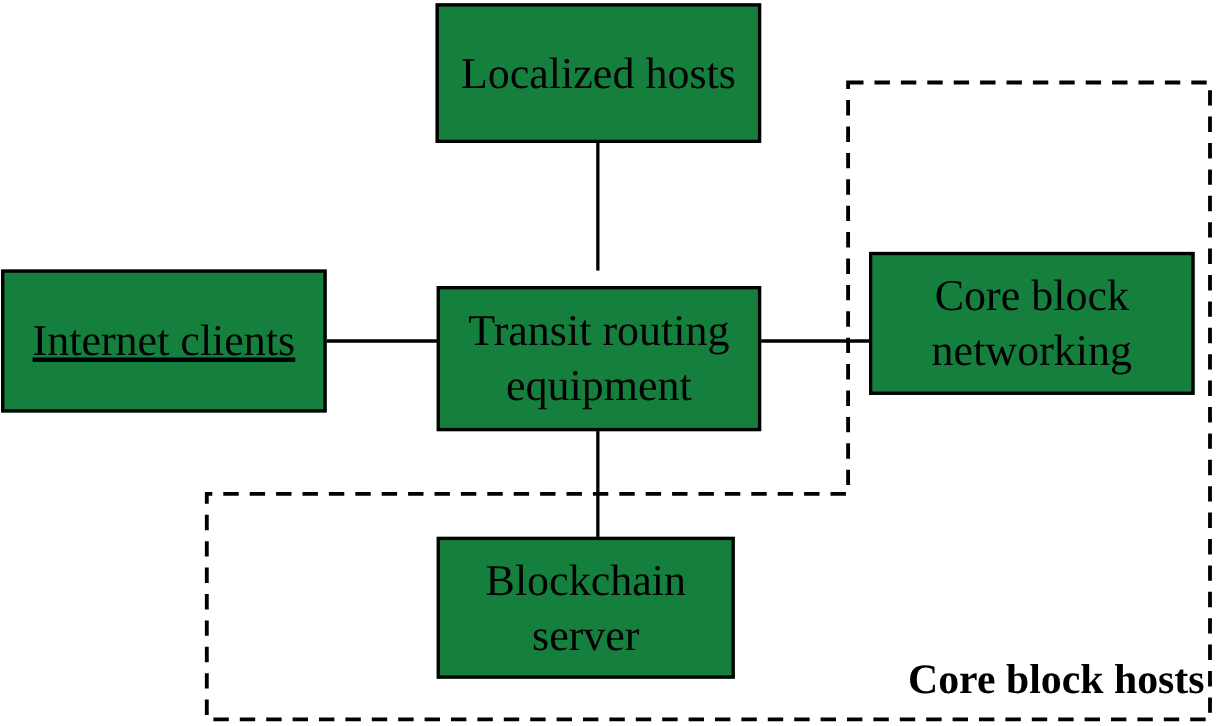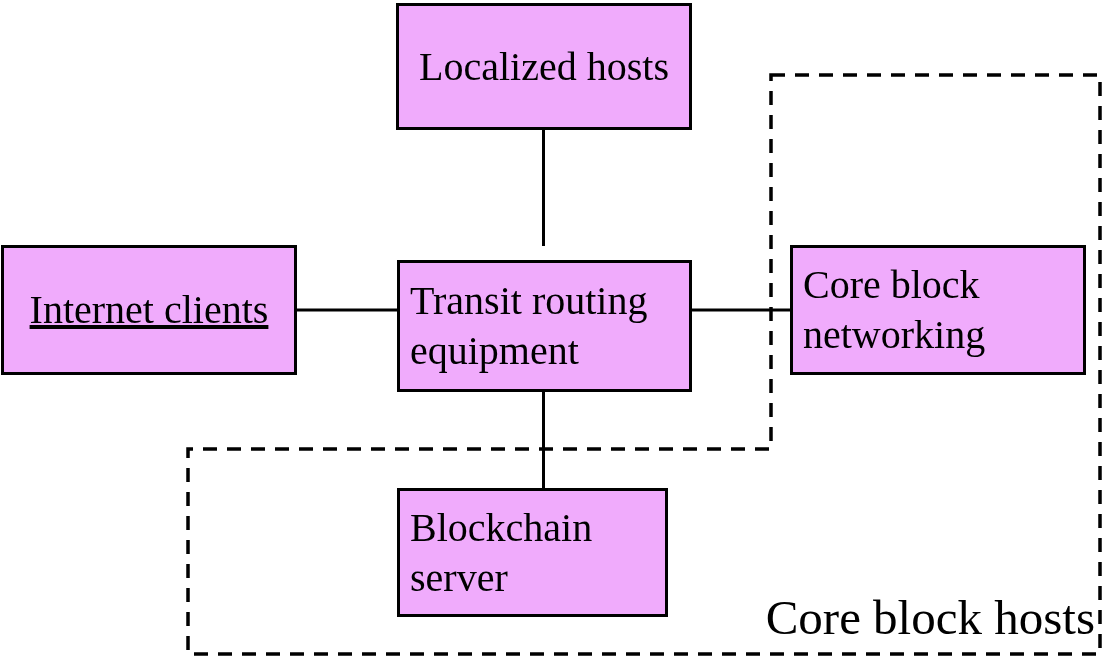--- a/index.html
+++ b/index.html
@@ -20,41 +20,42 @@
     position: absolute;
     left: 0;
     top: 0;
     width: 1107px;
     height: 660px;
   }
   .node {
     position: absolute;
     box-sizing: border-box;
     border: 3px solid #000000;
-    background: #f0abfc;
+    background: #15803d;
     display: flex;
     align-items: center;
     justify-content: center;
-    text-align: left;
+    text-align: center;
     font-size: 40px;
     line-height: 50px;
     padding: 0 10px;
   }
   #node-localized-hosts   { left: 396px; top: 3px;   width: 296px; height: 127px; }
   #node-internet-clients  { left: 1px;   top: 245px; width: 296px; height: 130px; text-decoration: underline; }
   #node-transit-routing   { left: 397px; top: 260px; width: 295px; height: 132px; }
-  #node-core-networking   { left: 790px; top: 245px; width: 296px; height: 130px; }
+  #node-core-networking   { left: 790px; top: 229px; width: 296px; height: 130px; }
   #node-blockchain-server { left: 397px; top: 488px; width: 271px; height: 129px; }
   #group-label {
     position: absolute;
     right: 12px;
     top: 598px;
-    font-size: 49px;
+    font-size: 38px;
     line-height: 40px;
     white-space: nowrap;
+    font-weight: bold;
   }
 </style>
 </head>
 <body>
 
 <div id="canvas">
 
   <svg id="wires" viewBox="0 0 1107 660" xmlns="http://www.w3.org/2000/svg">
 
     <path d="M 771 75 L 1100 75 L 1100 654 L 188 654 L 188 449 L 771 449 Z" fill="none" stroke="#000000" stroke-width="3.5" stroke-dasharray="14 10"></path>

